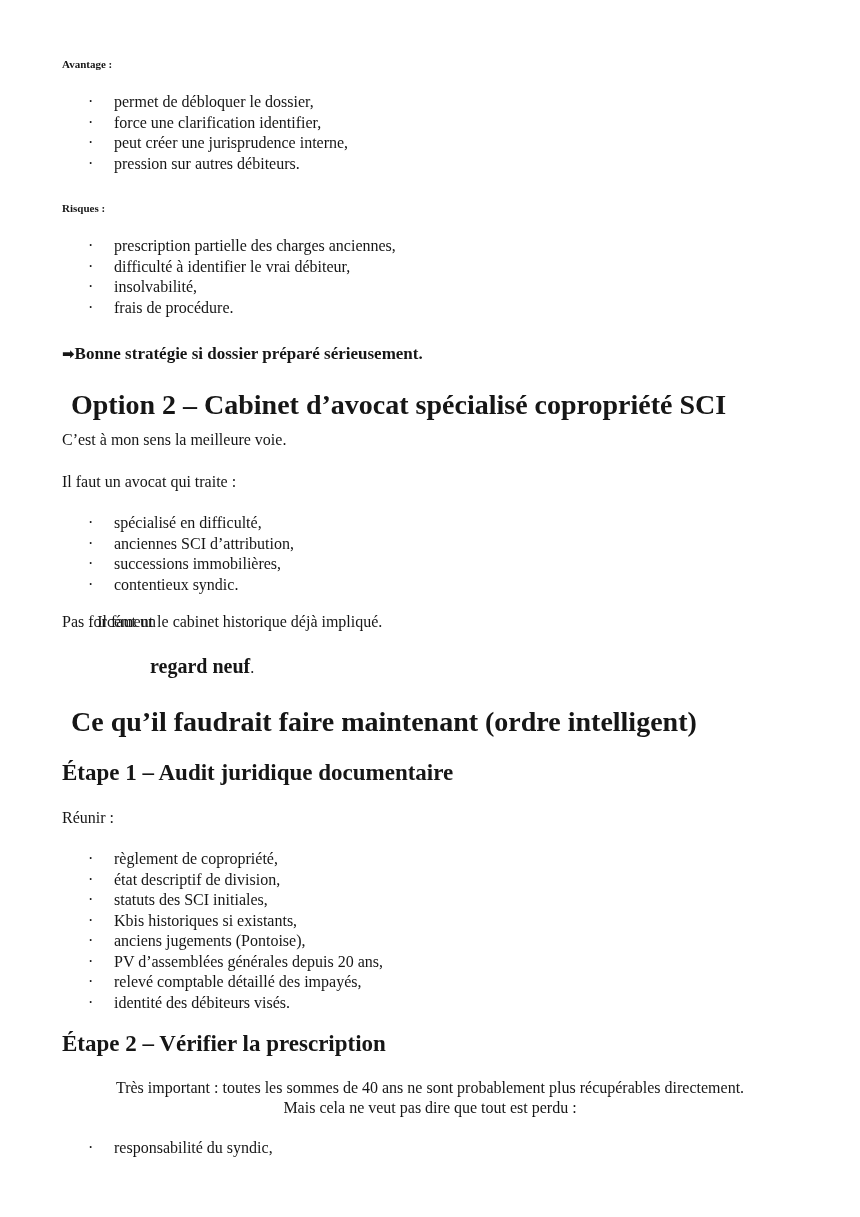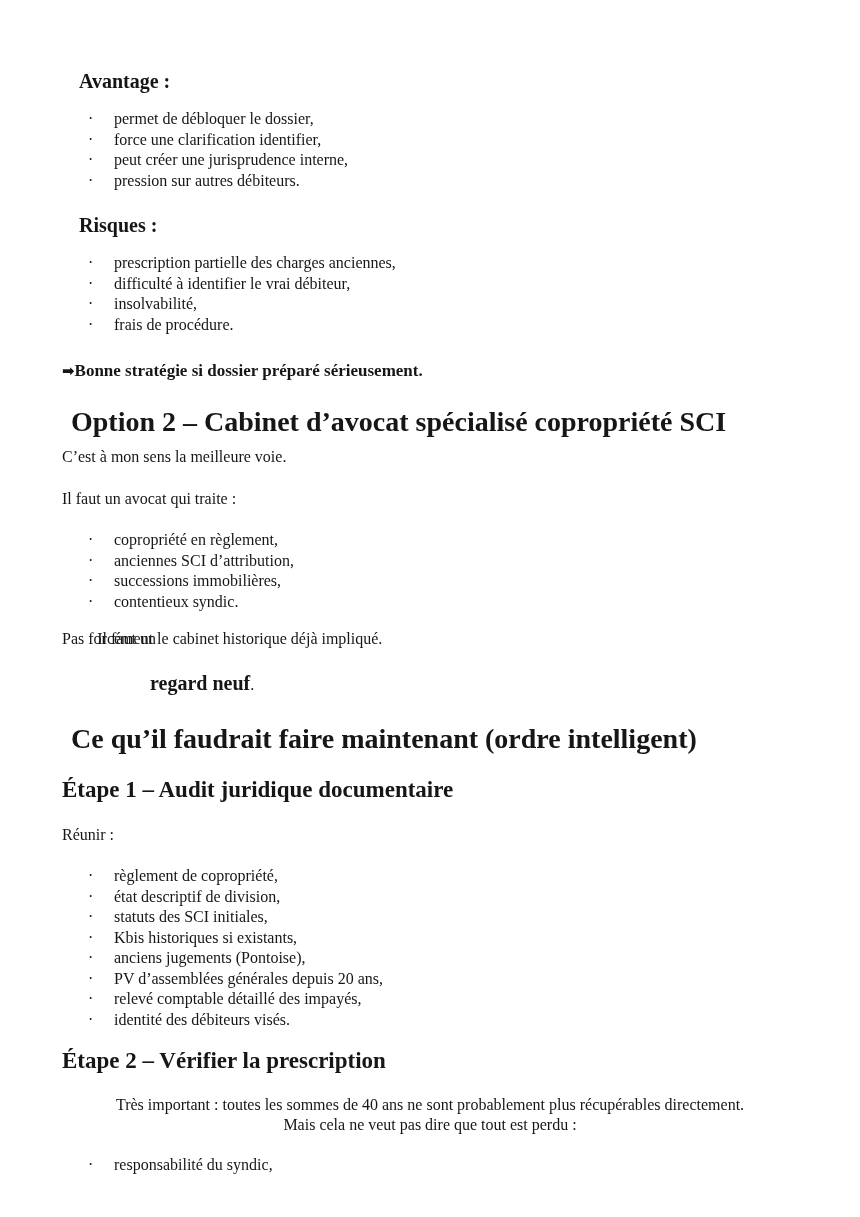--- a/index.html
+++ b/index.html
@@ -7,21 +7,21 @@
     width:860px;height:1217px;
     background:#ffffff;
     color:#161616;
     font-family:"Liberation Serif", serif;
     overflow:hidden;
   }
   .page{padding:54px 62px 0 62px;}
 
   .h1{font-size:28px;line-height:34px;font-weight:bold;margin:9px;white-space:nowrap;}
   .h2{font-size:23px;line-height:28px;font-weight:bold;margin:0;white-space:nowrap;}
-  .h3{font-size:20px;line-height:20px;font-weight:bold;margin:17px;}
+  .h3{font-size:11px;line-height:20px;font-weight:bold;margin:0;}
   .body-text{font-size:16px;line-height:18px;margin:0;}
 
   .list{list-style:none;margin:0;padding:0;font-size:16px;line-height:20.5px;}
   .list li{position:relative;padding-left:52px;}
   .bullet{position:absolute;left:26px;top:0;}
 
   .arrow-note{font-size:17px;line-height:20px;font-weight:bold;margin:0;}
   .arrow-glyph{font-family:"DejaVu Sans", sans-serif;font-size:15px;}
 
   .overlap-wrap{position:relative;display:inline;}
@@ -88,21 +88,21 @@
 
   <h1 class="h1 mt24">Option 2 – Cabinet d’avocat spécialisé copropriété SCI</h1>
 
   <p class="body-text mt16">C’est à mon sens la meilleure voie.</p>
 
   <p class="body-text mt24">Il faut un avocat qui traite :</p>
 
   <ul class="list mt22">
     <li>
       <span class="bullet">·</span>
-      <span>copropriété en règlement,</span>
+      <span>spécialisé en difficulté,</span>
     </li>
     <li>
       <span class="bullet">·</span>
       <span>anciennes SCI d’attribution,</span>
     </li>
     <li>
       <span class="bullet">·</span>
       <span>successions immobilières,</span>
     </li>
     <li>

